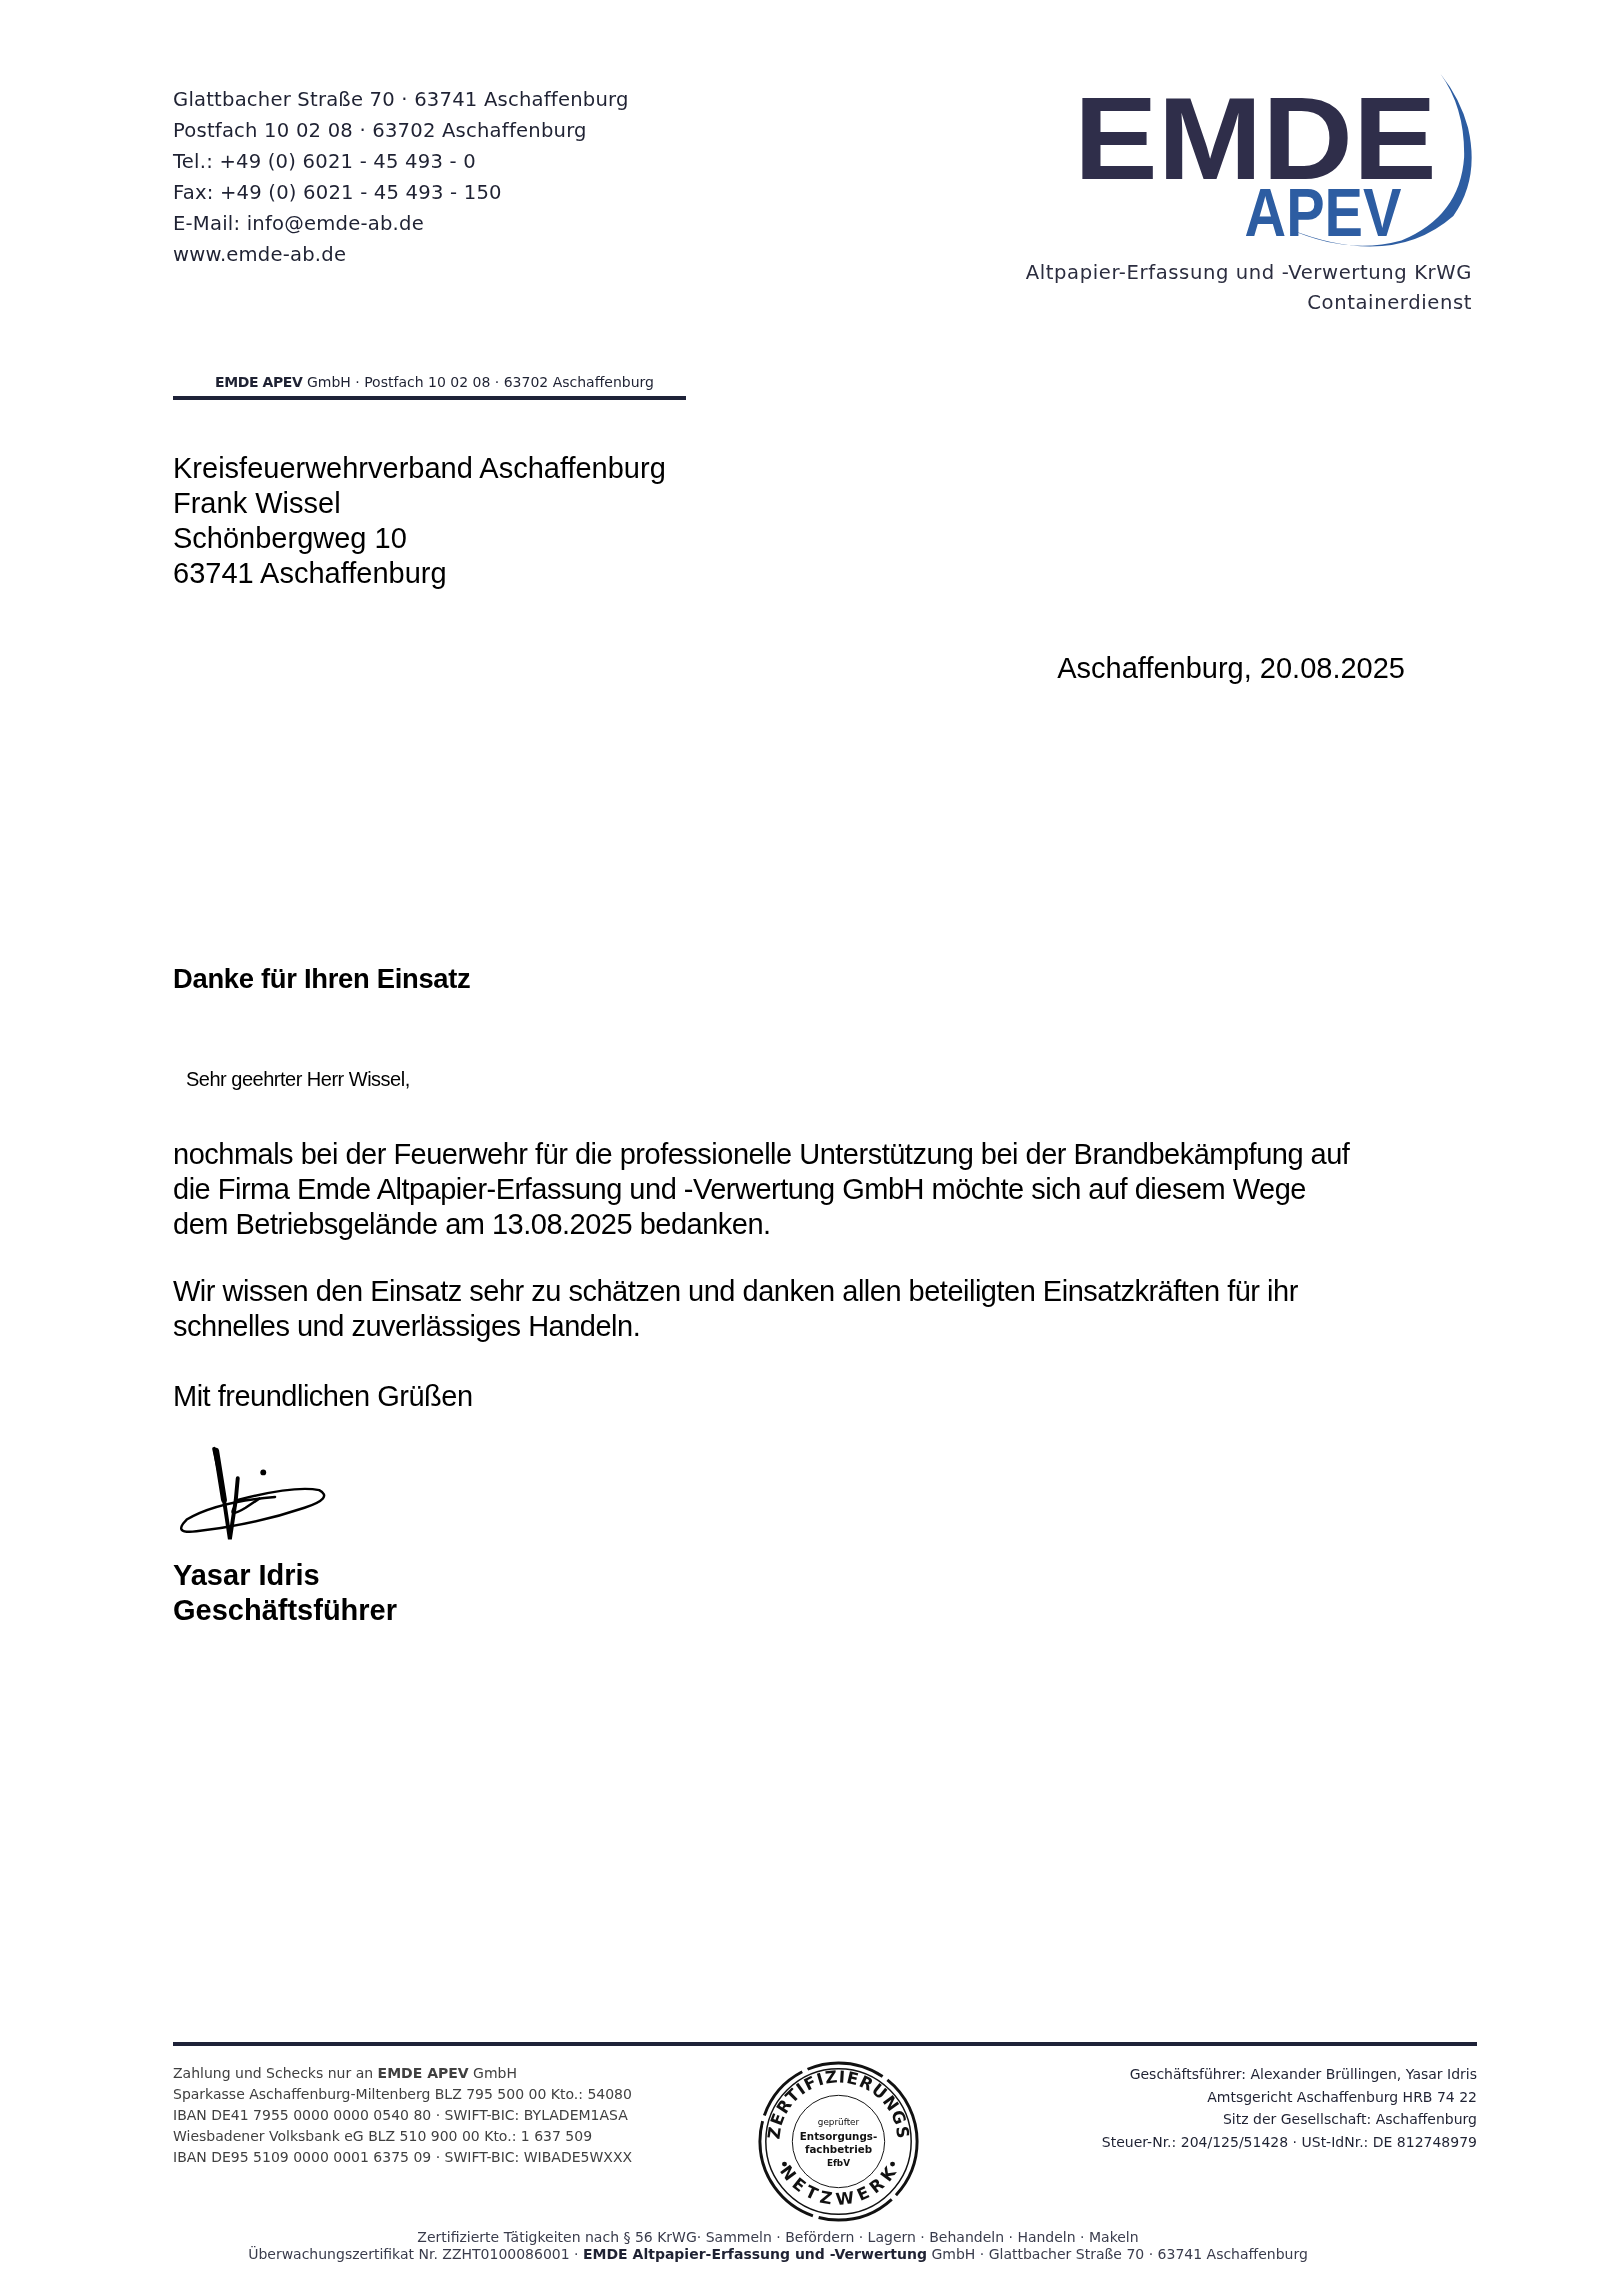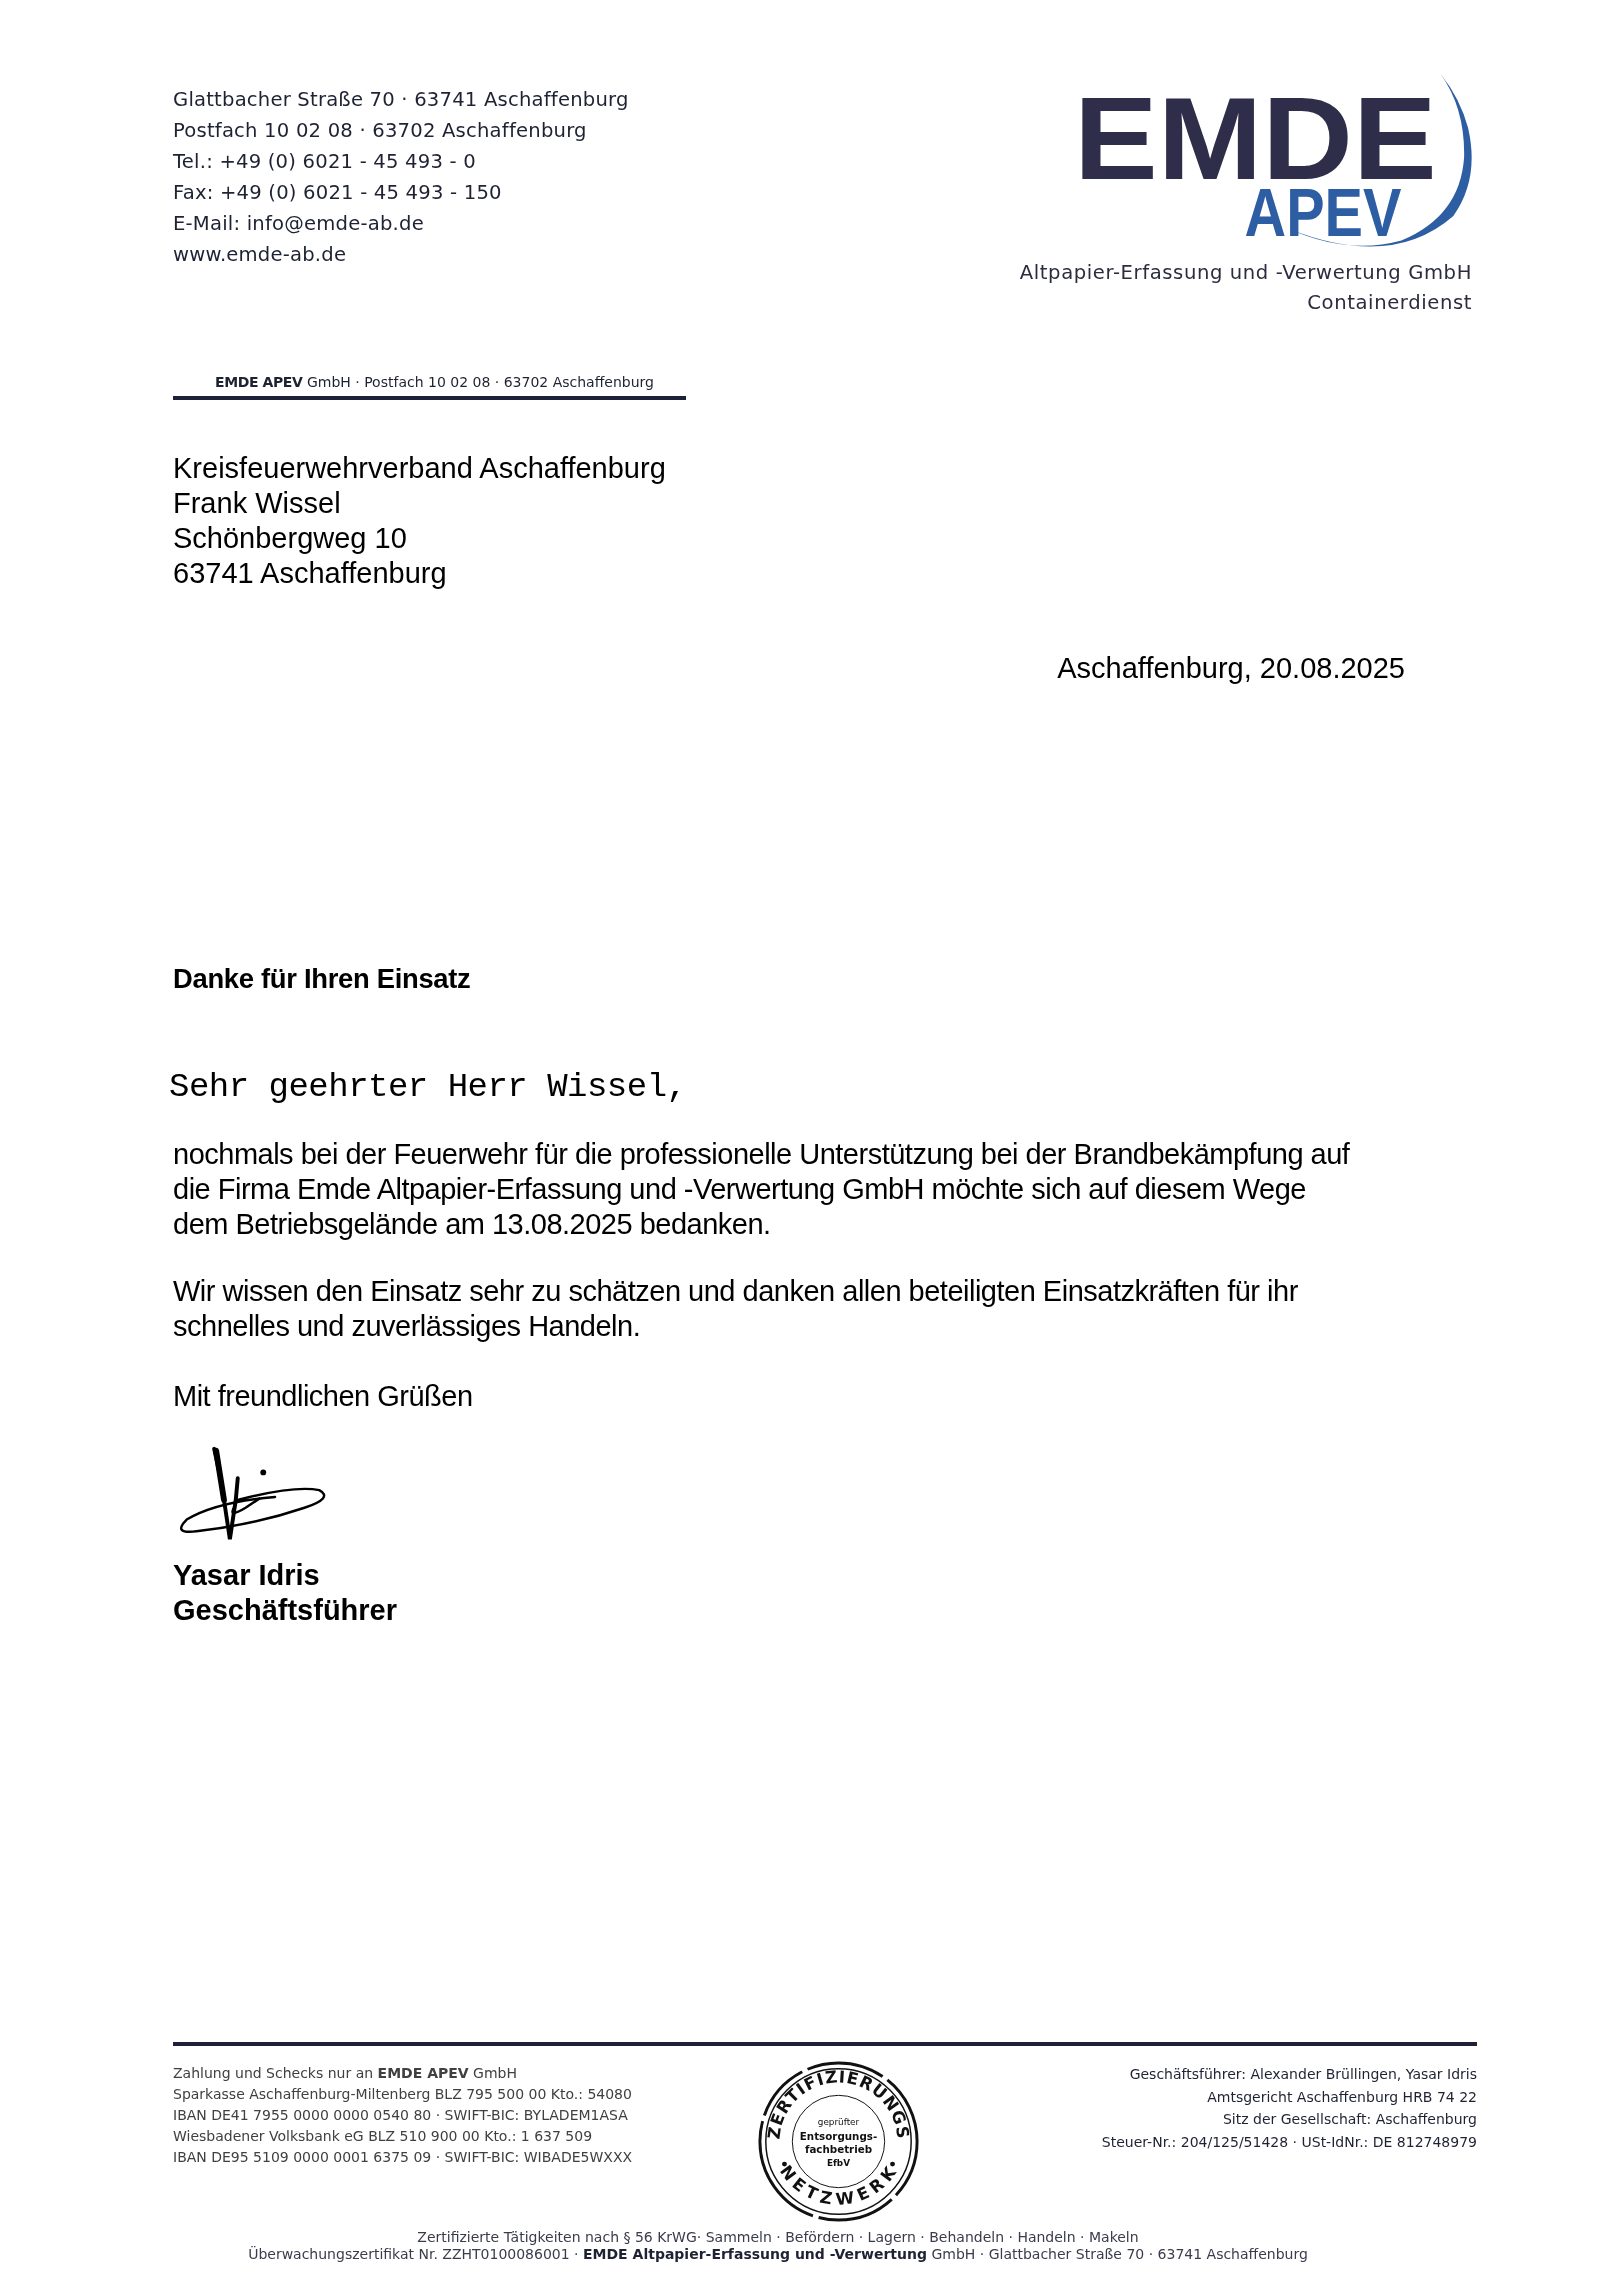--- a/index.html
+++ b/index.html
@@ -26,21 +26,21 @@
     
     .recipient { position: absolute; left: 173px; top: 451px; font-size: 29px; line-height: 35px; }
     .recipient div { white-space: nowrap; }
 
     
     .date { position: absolute; right: 215px; top: 652px; font-size: 29px; white-space: nowrap; }
 
     
     .subject { position: absolute; left: 173px; top: 963px; font-size: 27.4px; font-weight: bold; white-space: nowrap; letter-spacing: -0.3px; }
 
-    .salutation { position: absolute; left: 169px; top: 1068px; font-size: 34px; white-space: nowrap; letter-spacing: -0.5px; font-family: Liberation Mono, monospace; }
+    .salutation { position: absolute; left: 186px; top: 1068px; font-size: 20px; white-space: nowrap; letter-spacing: -0.5px; }
 
     .para { position: absolute; left: 173px; font-size: 29px; line-height: 35px; letter-spacing: -0.5px; }
     .para div { white-space: nowrap; }
     .para1 { top: 1137px; }
     .para2 { top: 1274px; }
 
     .closing { position: absolute; left: 173px; top: 1380px; font-size: 29px; white-space: nowrap; letter-spacing: -0.5px; }
 
     .signature { position: absolute; left: 167px; top: 1441px; width: 167px; height: 108px; }
     .signature svg { width: 167px; height: 108px; display: block; }
@@ -76,21 +76,21 @@
   </div>
 
   <div class="logo">
     <svg viewBox="0 0 420 200">
       <path d="M 225 163 Q 330 205 393 150 Q 420 112 408 60 Q 400 30 380 5 Q 405 40 404 90 Q 400 150 340 175 Q 285 190 225 163 Z" fill="#2d5da2"></path>
       <text x="6" y="112" font-family="Liberation Sans, sans-serif" font-weight="bold" font-size="120" fill="#2f2e4a" textLength="370" lengthAdjust="spacingAndGlyphs">EMDE</text>
       <text x="180" y="170" font-family="Liberation Sans, sans-serif" font-weight="bold" font-size="70" fill="#2d5da2" textLength="160" lengthAdjust="spacingAndGlyphs">APEV</text>
     </svg>
   </div>
   <div class="tagline sans-ui">
-    <div>Altpapier-Erfassung und -Verwertung GmbH</div>
+    <div>Altpapier-Erfassung und -Verwertung KrWG</div>
     <div>Containerdienst</div>
   </div>
 
   <div class="return-address sans-ui"><b>EMDE APEV</b><span> GmbH · Postfach 10 02 08 · 63702 Aschaffenburg</span></div>
   <div class="return-rule"></div>
 
   <div class="recipient sans-letter">
     <div>Kreisfeuerwehrverband Aschaffenburg</div>
     <div>Frank Wissel</div>
     <div>Schönbergweg 10</div>

